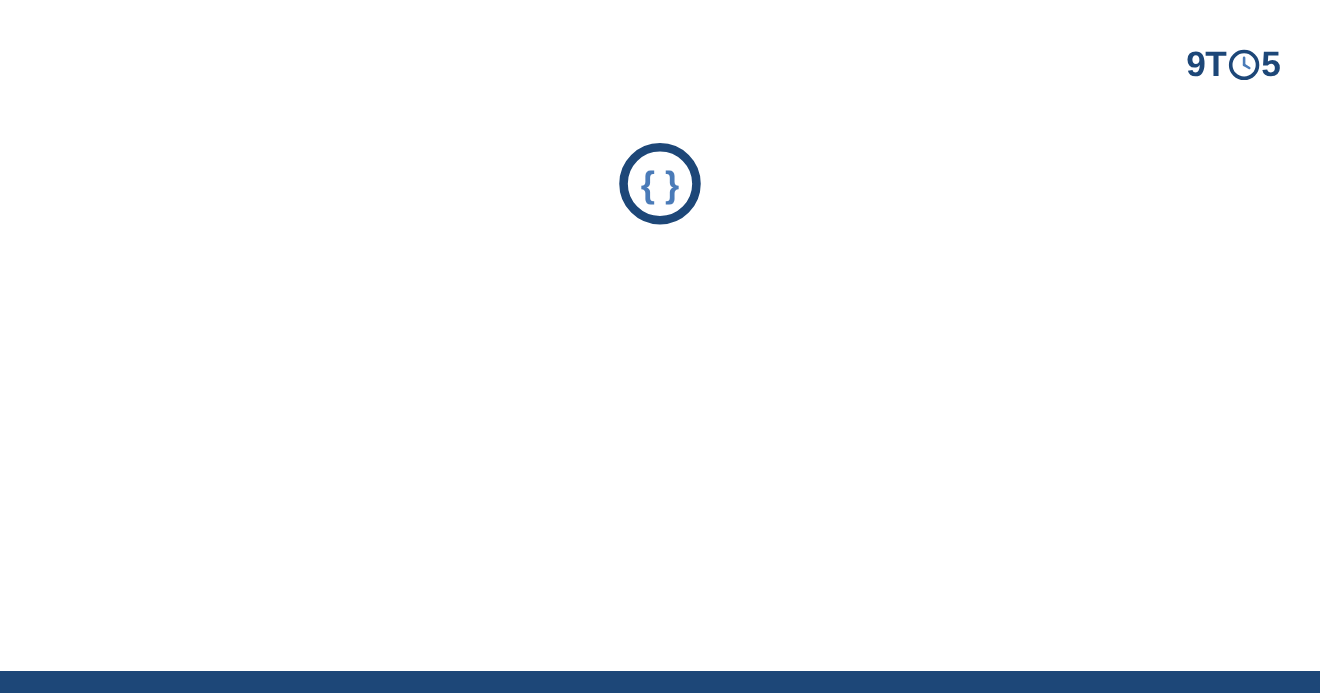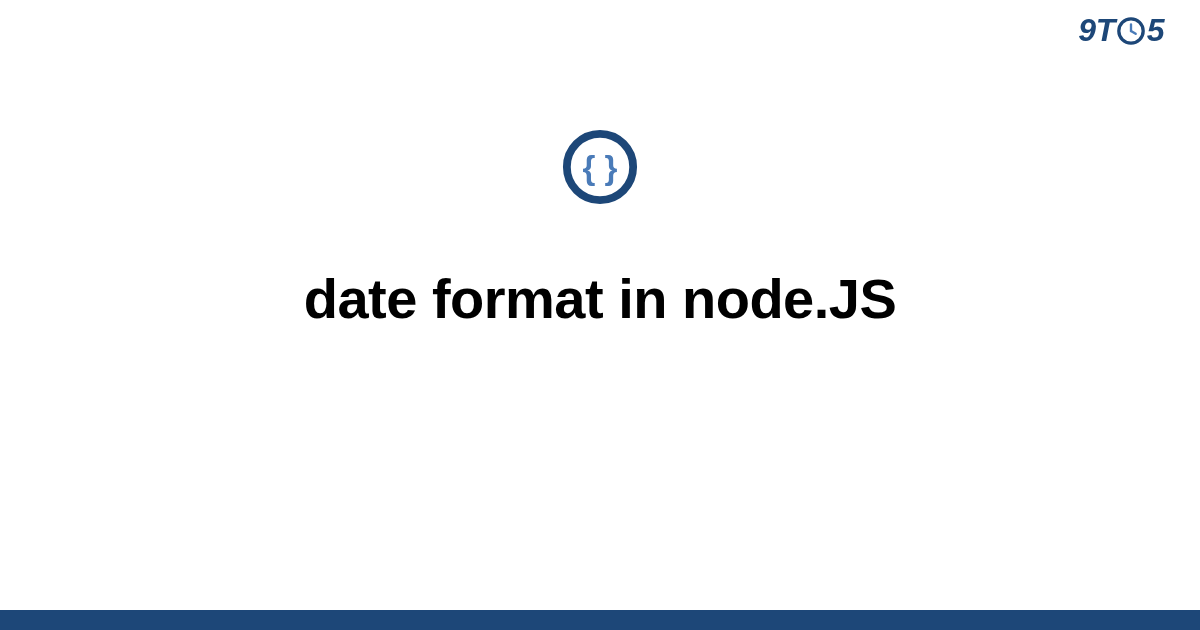--- a/index.html
+++ b/index.html
@@ -10,28 +10,27 @@
     body {
       width: 1200px;
       height: 630px;
       font-family: -apple-system, BlinkMacSystemFont, "Segoe UI", Helvetica, Arial, sans-serif;
       background: #ffffff;
       position: relative;
       overflow: hidden;
     }
     .header-logo {
       position: absolute;
-      top: 12px;
+      top: 40px;
       right: 36px;
       font-size: 32px;
       font-weight: 600;
       letter-spacing: -0.5px;
       display: flex;
       align-items: center;
-      font-style: italic;
     }
     .logo-9t {
       color: #1d4778;
     }
     .logo-o {
       display: inline-flex;
       align-items: center;
       justify-content: center;
       width: 30px;
       height: 30px;
@@ -93,16 +92,15 @@
   <span class="logo-5">5</span>
 </div>
 
 <div class="center-content">
   <div class="center-icon">
     <svg viewBox="0 0 80 80" width="78" height="78">
       <circle cx="40" cy="40" r="34" fill="none" stroke="#1d4778" stroke-width="8"></circle>
       <text x="40" y="52" font-size="34" font-weight="700" fill="#4a7bb8" text-anchor="middle" font-family="Arial, sans-serif">{ }</text>
     </svg>
   </div>
-  <h1 class="title">date format in node.JS</h1>
 </div>
 
 <div class="footer-bar"></div>
 
 </body></html>

